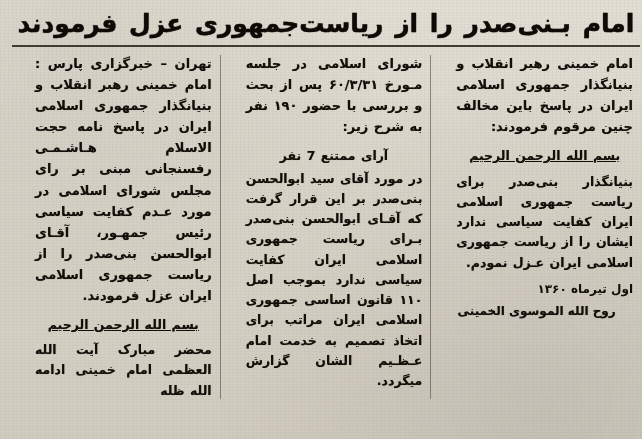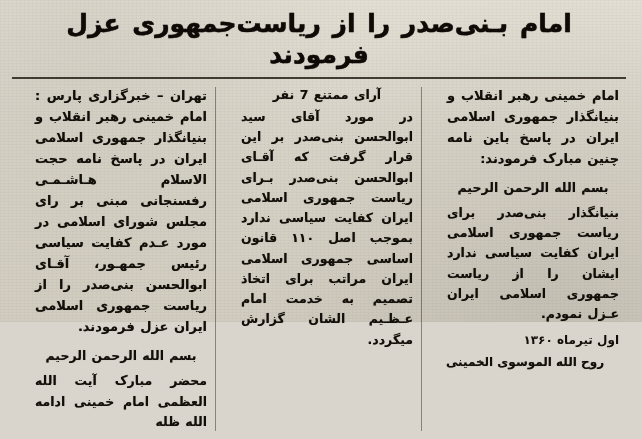--- a/index.html
+++ b/index.html
@@ -9,27 +9,27 @@
   body {
     width: 642px;
     height: 439px;
     background: #d9d5cc;
     font-family: "DejaVu Sans", sans-serif;
     overflow: hidden;
   }
   #page {
     position: relative;
     width: 642px;
-    height: 322px;
+    height: 439px;
     background:
       radial-gradient(circle at 12% 8%, rgba(0,0,0,0.05), rgba(0,0,0,0) 45%),
       radial-gradient(circle at 85% 92%, rgba(0,0,0,0.06), rgba(0,0,0,0) 50%),
       linear-gradient(180deg, #dedacf 0%, #d6d1c6 40%, #cdc8bc 100%);
     box-sizing: border-box;
-    padding: 6px 14px 4px 10px;
+    padding: 6px 0 4px 10px;
     filter: contrast(1.05);
   }
   
   #page::after {
     content: "";
     position: absolute;
     inset: 0;
     pointer-events: none;
     background-image:
       repeating-linear-gradient(0deg, rgba(0,0,0,0.035) 0px, rgba(0,0,0,0.035) 1px, rgba(255,255,255,0) 1px, rgba(255,255,255,0) 3px),
@@ -96,20 +96,21 @@
   }
   .para.lead {
     font-size: 13px;
   }
   .para.center {
     text-align: center;
     text-align-last: center;
   }
   .para.tight {
     margin-bottom: 5px;
+    text-decoration: underline;
   }
   .sig {
     color: #17130e;
     font-family: "DejaVu Sans", sans-serif;
     font-weight: bold;
     font-size: 12px;
     line-height: 1.6;
     text-align: center;
     margin-top: 6px;
     text-shadow: 0 0 0.7px rgba(0,0,0,0.45);
@@ -133,30 +134,31 @@
 
 <div id="page">
 
   <div class="headline">امام بـنی‌صدر را از ریاست‌جمهوری عزل فرمودند</div>
 
   <div class="rule"></div>
 
   <div class="columns">
 
     <div class="col">
-      <p class="para lead">امام خمینی رهبر انقلاب و بنیانگذار جمهوری اسلامی ایران در پاسخ باین نامه چنین مبارک فرمودند:</p>
+      <p class="para lead">امام خمینی رهبر انقلاب و بنیانگذار جمهوری اسلامی ایران در پاسخ باین مخالف چنین مرقوم فرمودند:</p>
       <p class="para center tight">بسم الله الرحمن الرحیم</p>
       <p class="para">بنیانگذار بنی‌صدر برای ریاست جمهوری اسلامی ایران کفایت سیاسی ندارد ایشان را از ریاست جمهوری اسلامی ایران عـزل نمودم.</p>
       <div class="date-line">اول تیرماه ۱۳۶۰</div>
       <div class="sig">
         <span class="sig-line">روح الله الموسوی الخمینی</span>
       </div>
     </div>
 
     <div class="col">
+      <p class="para lead">شورای اسلامی در جلسه مـورخ ۶۰/۳/۳۱ پس از بحث و بررسی با حضور ۱۹۰ نفر به شرح زیر:</p>
       <div class="vote-block">
         <p class="para">آرای ممتنع 7 نفر</p>
       </div>
       <p class="para">در مورد آقای سید ابوالحسن بنی‌صدر بر این قرار گرفت که آقـای ابوالحسن بنی‌صدر بـرای ریاست جمهوری اسلامی ایران کفایت سیاسی ندارد بموجب اصل ۱۱۰ قانون اساسی جمهوری اسلامی ایران مراتب برای اتخاذ تصمیم به خدمت امام عـظـیم الشان گزارش میگردد.</p>
 
     </div>
 
     <div class="col">
       <p class="para lead">تهران – خبرگزاری پارس : امام خمینی رهبر انقلاب و بنیانگذار جمهوری اسلامی ایران در پاسخ نامه حجت الاسلام هـاشـمـی رفسنجانی مبنی بر رای مجلس شورای اسلامی در مورد عـدم کفایت سیاسی رئیس جمهـور، آقـای ابوالحسن بنی‌صدر را از ریاست جمهوری اسلامی ایران عزل فرمودند.</p>
       <p class="para center tight">بسم الله الرحمن الرحیم</p>

